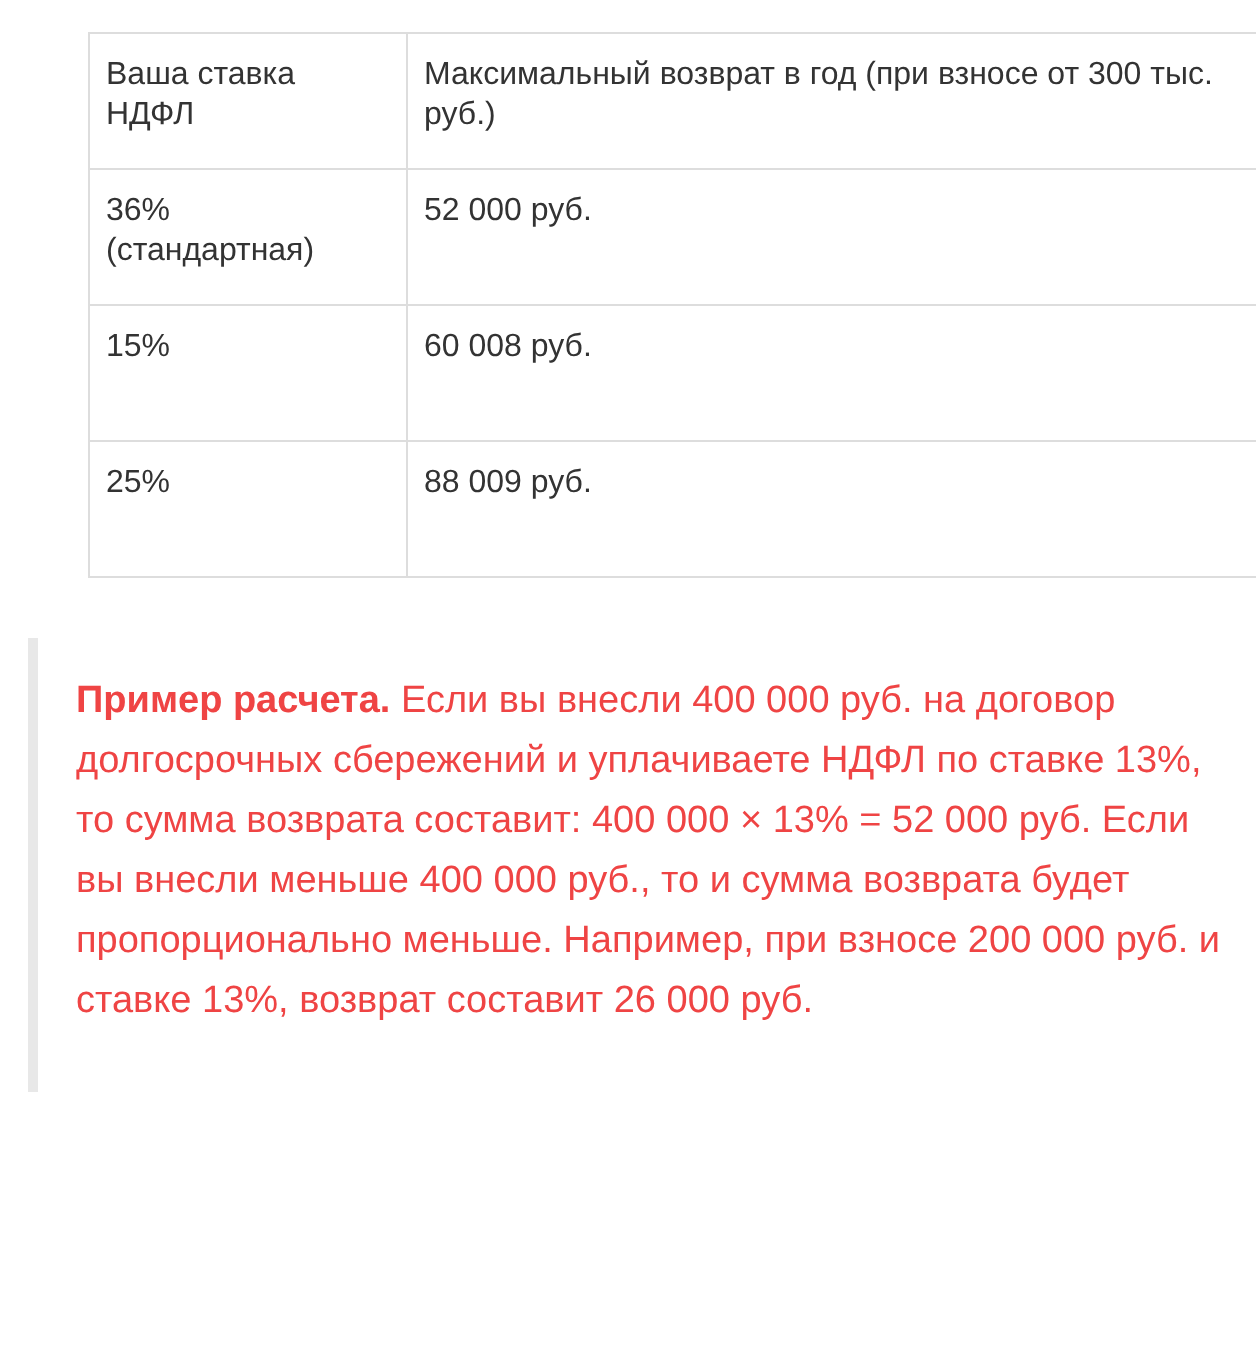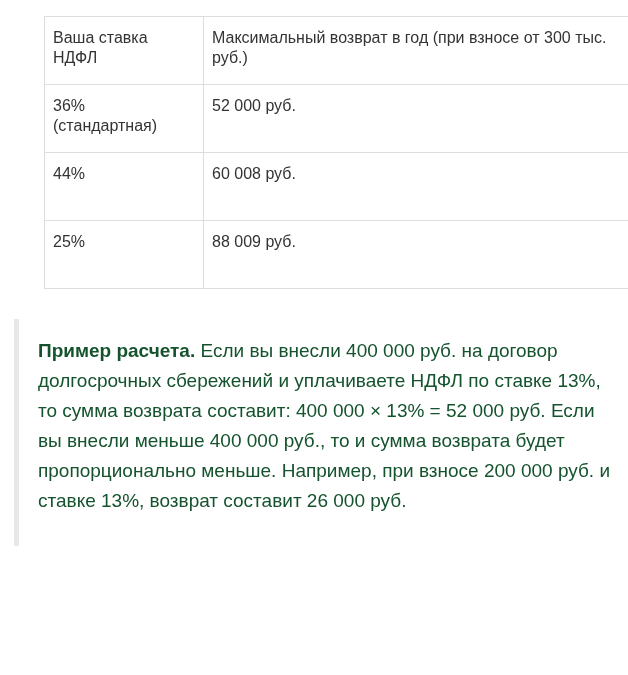--- a/index.html
+++ b/index.html
@@ -44,21 +44,21 @@
     margin-left: -2px;
     border-left: 5px solid #e8e8e8;
     padding: 17px 0 30px 19px;
     width: 599px;
     box-sizing: border-box;
   }
   .example p {
     margin: 0;
     font-size: 19px;
     line-height: 30px;
-    color: #14532d;
+    color: #ef4444;
   }
   .example strong {
     font-weight: bold;
   }
 </style>
 </head>
 <body>
 
 <div class="page">
 
@@ -70,21 +70,21 @@
     <tbody>
       <tr>
         <th>Ваша ставка НДФЛ</th>
         <th>Максимальный возврат в год (при взносе от 300 тыс. руб.)</th>
       </tr>
       <tr>
         <td>36% (стандартная)</td>
         <td>52 000 руб.</td>
       </tr>
       <tr>
-        <td>44%</td>
+        <td>15%</td>
         <td>60 008 руб.</td>
       </tr>
       <tr>
         <td>25%</td>
         <td>88 009 руб.</td>
       </tr>
     </tbody>
   </table>
 
   <div class="example">

